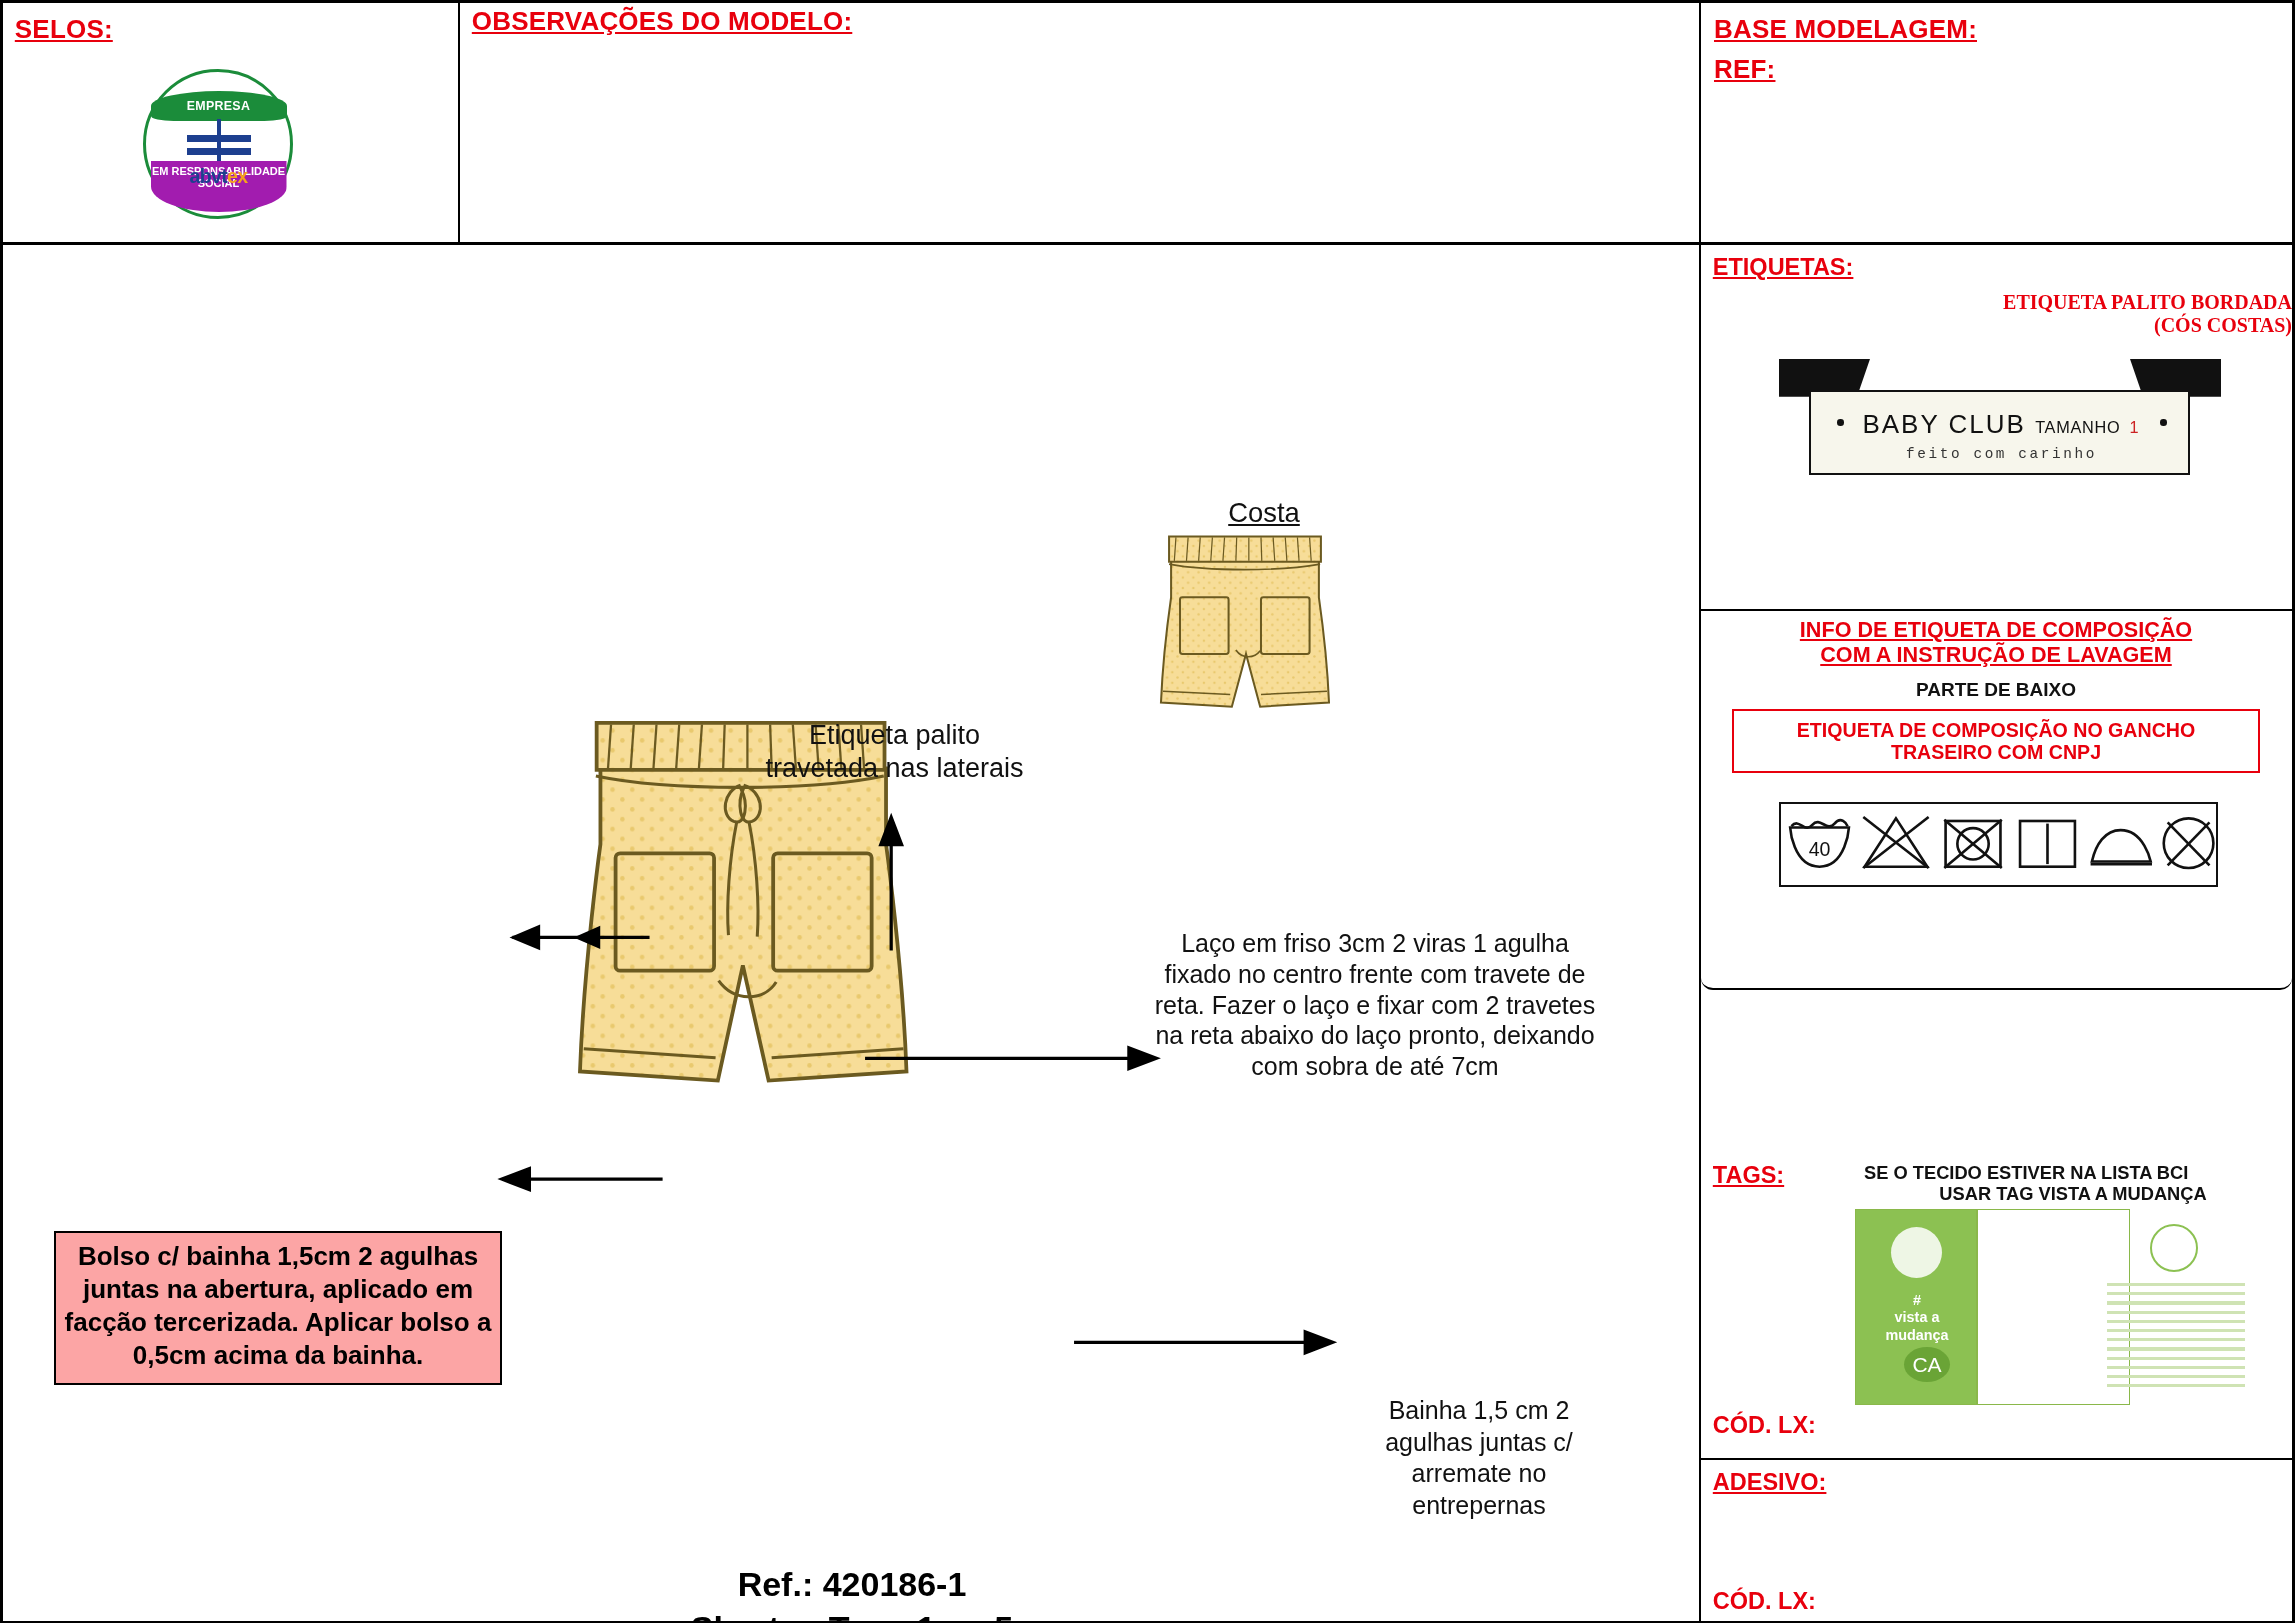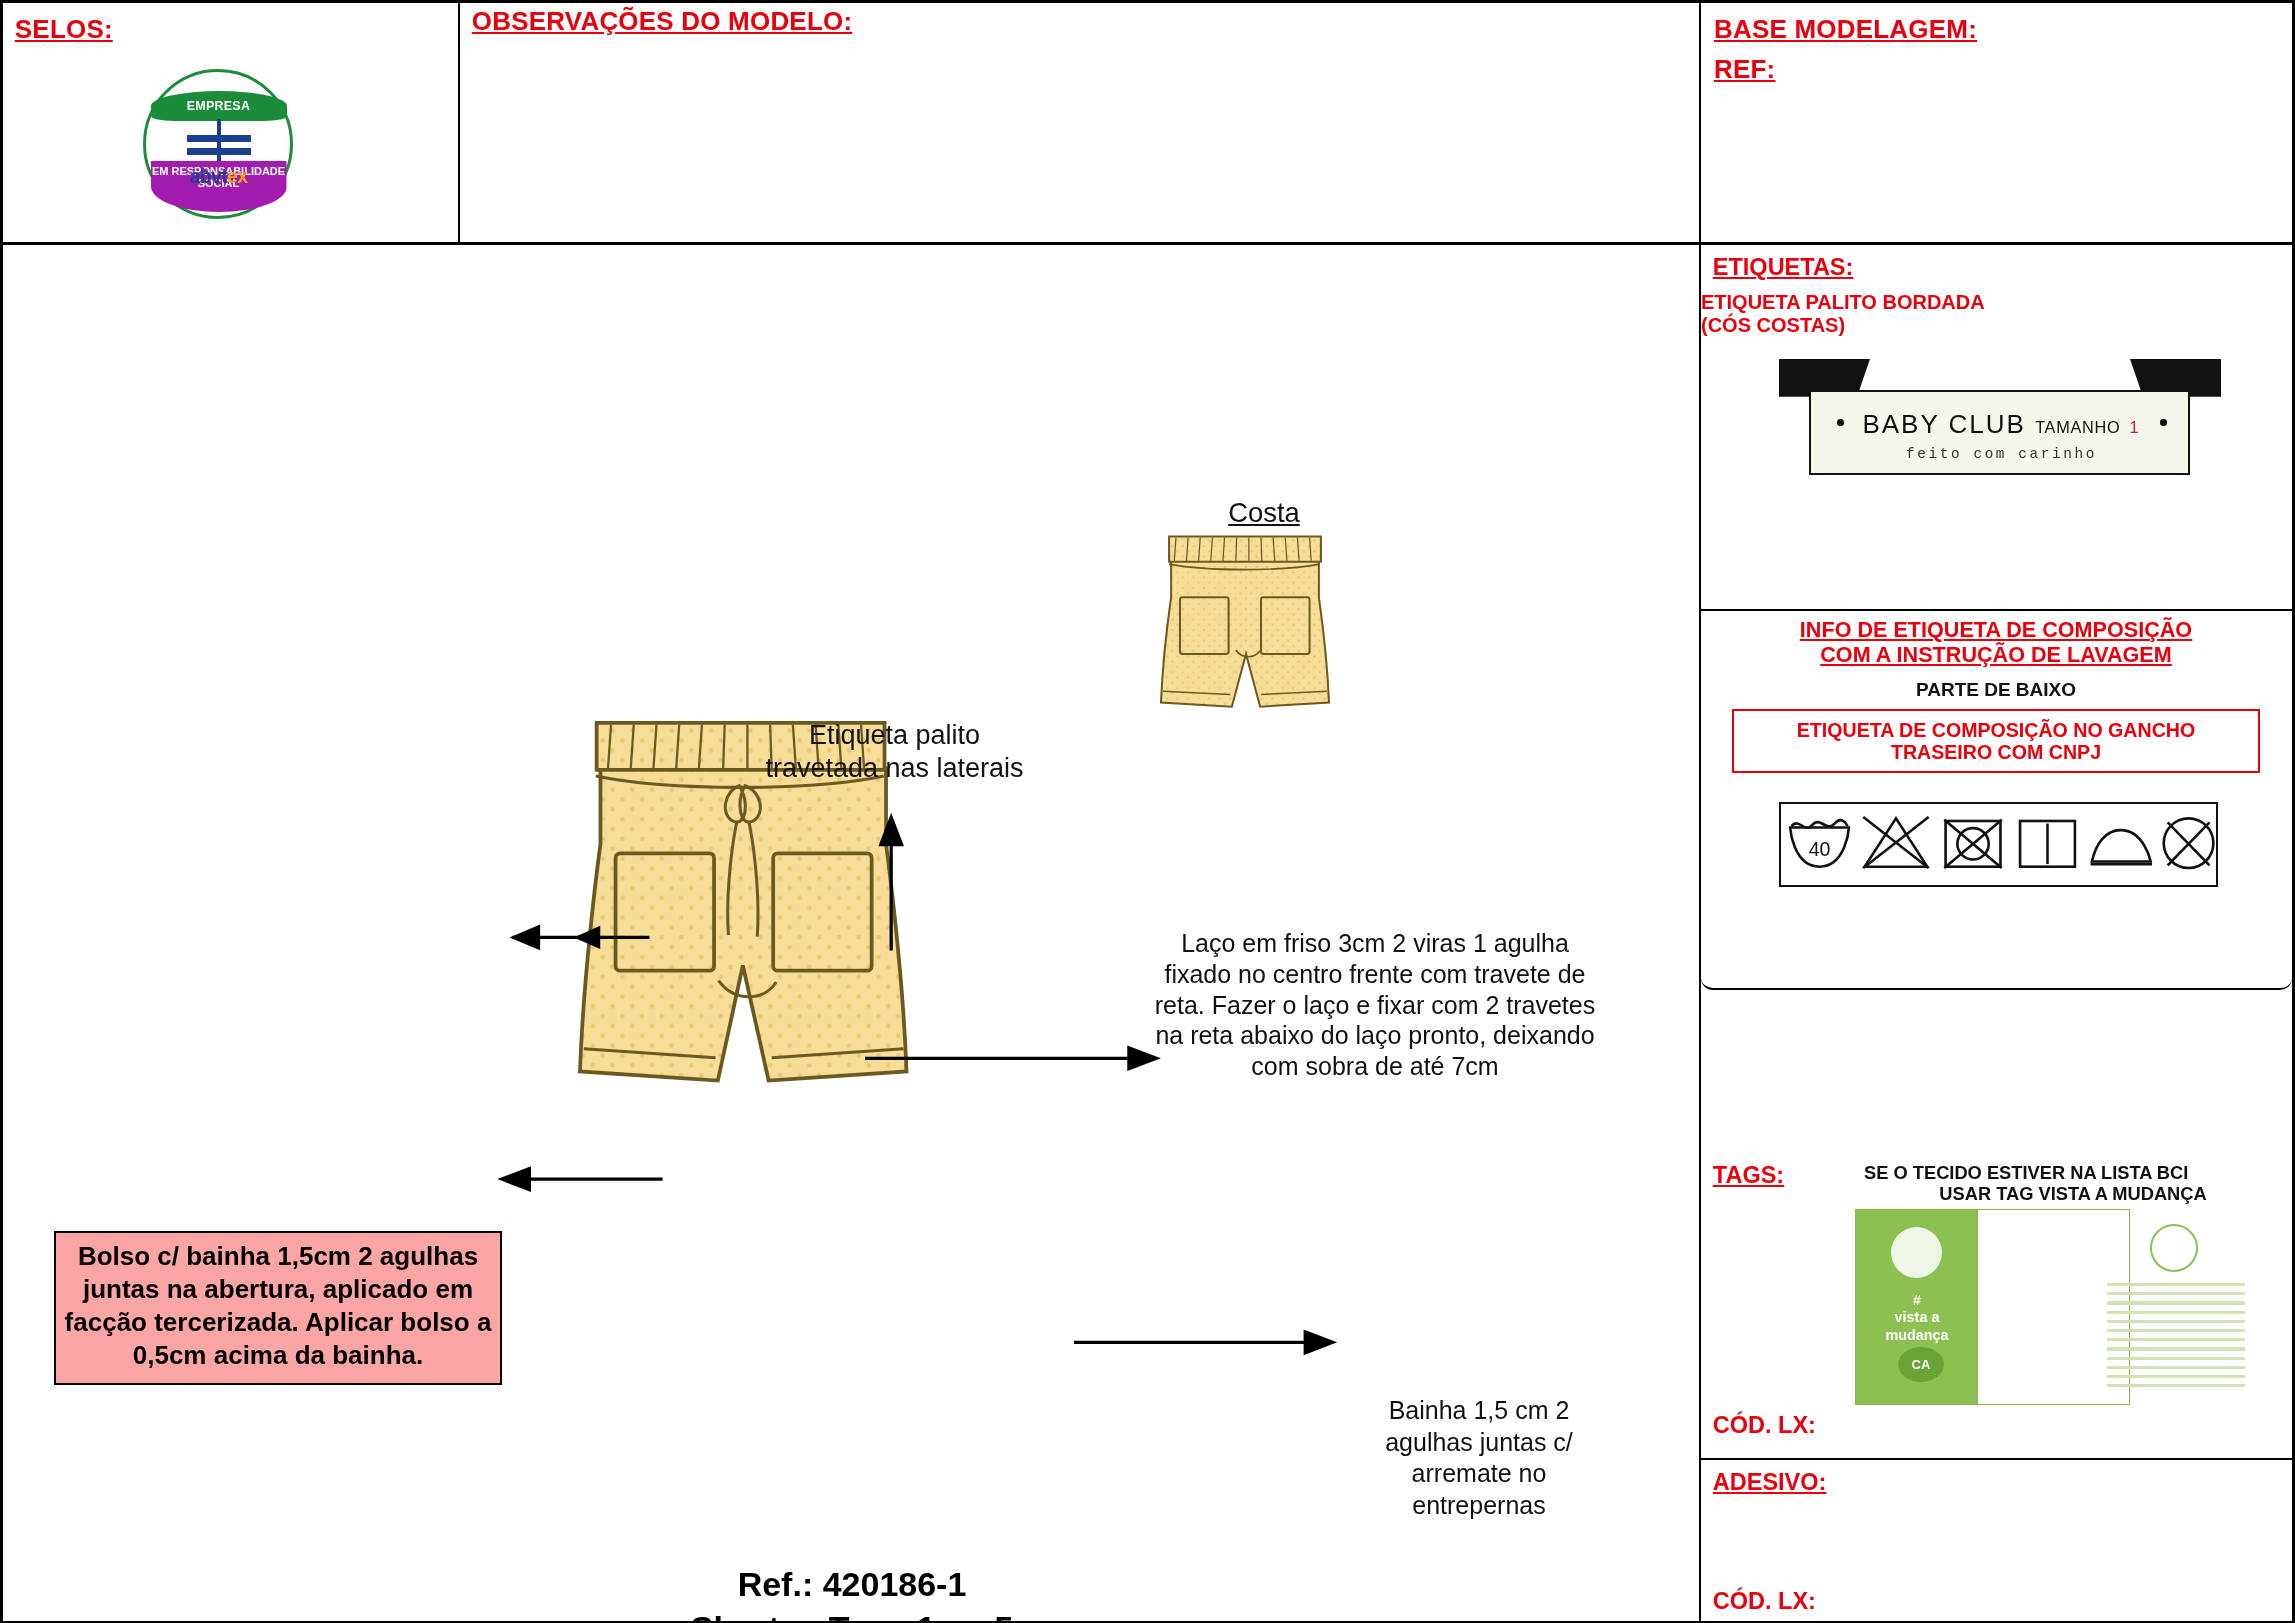--- a/index.html
+++ b/index.html
@@ -109,22 +109,22 @@
   .rcell { left: 0; width: 591px; border-bottom: 2.6px solid #000; }
   #r-etiquetas { top: 0; height: 366px; }
   #r-info { top: 361px; height: 384px; border-radius: 12px; }
   #r-tags { top: 908px; height: 307px; }
   #r-adesivo { top: 1215px; height: 164px; border-bottom: none; }
 
   .rlabel { font-size: 23.5px; font-weight: bold; }
   #etiquetas-label { left: 11.8px; top: 9.1px; }
 
   #etiqueta-palito-title {
-    left: 0; top: 46px; width: 591px; text-align: left;
-    font-size: 20px; font-weight: bold; color: #e8000d; line-height: 1.15;
+    left: 0; top: 46px; width: 591px; text-align: right;
+    font-size: 20px; font-weight: bold; color: #e8000d; line-height: 1.15; font-family: Liberation Serif, serif;
   }
 
   
   #babyclub {
     left: 77px; top: 114px; width: 444px; height: 121px;
   }
   #babyclub .wings {
     position: absolute; left: 0; top: 0; width: 444px; height: 39px;
   }
   #babyclub .card {
@@ -191,23 +191,23 @@
   #tag-art .r { left: 122px; width: 153px; background: #ffffff; }
   #tag-art .circ {
     position: absolute; left: 35px; top: 17px; width: 51px; height: 51px;
     border-radius: 50%; background: #ffffff; opacity: .85;
   }
   #tag-art .vtxt {
     position: absolute; left: 0; top: 82px; width: 122px; text-align: center;
     color: #fff; font-size: 14.4px; font-weight: bold; line-height: 1.2;
   }
   #tag-art .ca {
-    position: absolute; left: 42px; top: 137px; width: 46px; height: 35px;
+    position: absolute; left: 48px; top: 137px; width: 46px; height: 35px;
     border-radius: 50%; background: #6aa436; color: #fff;
-    font-size: 13px; text-align: center; line-height: 35px; font-weight: bold;
+    font-size: 21px; text-align: center; line-height: 35px; font-weight: normal;
   }
   #tag-art .rcirc {
     position: absolute; left: 172px; top: 14.4px; width: 48px; height: 48px;
     border-radius: 50%; border: 2px solid #8cc152; box-sizing: border-box;
   }
   #tag-art .rlines {
     position: absolute; left: 129px; top: 73px; width: 138px;
   }
   #tag-art .rlines i {
     display: block; height: 3.3px; background: #cfe3b4; margin-bottom: 5.9px;

